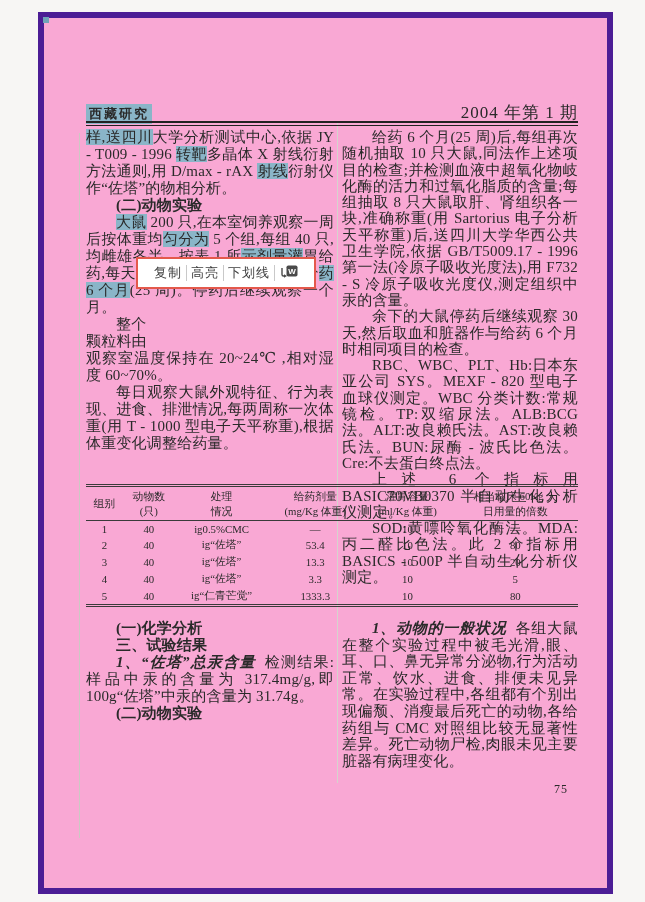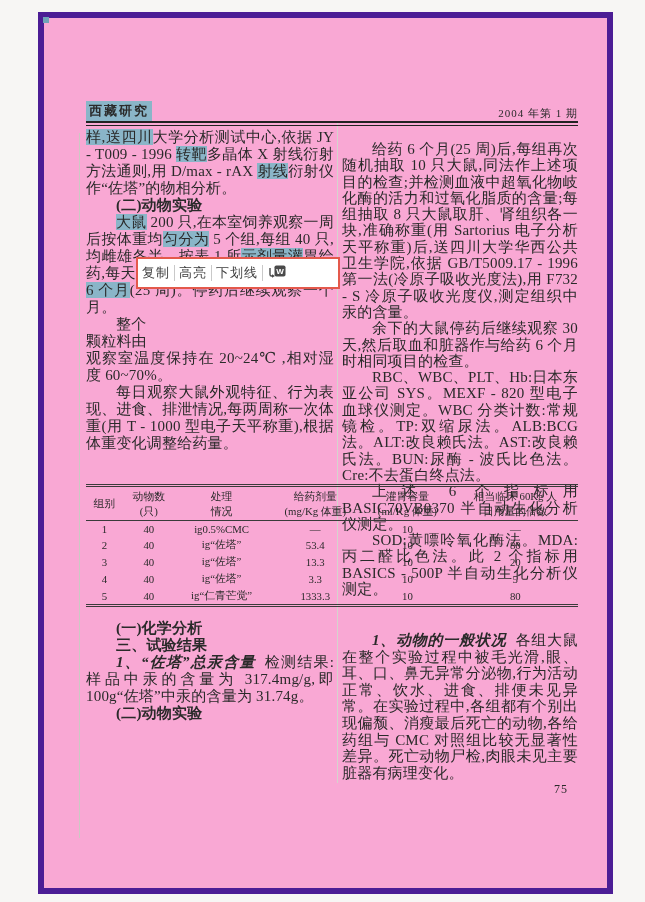--- a/index.html
+++ b/index.html
@@ -27,43 +27,43 @@
     position:absolute; left:293px; top:105px; width:1px; height:660px;
     background:#d6d3cd;
   }
   
   .hdr {
     position:absolute; left:42px; top:83px; width:492px;
     display:flex; justify-content:space-between; align-items:flex-end;
     font-size:13px;
   }
   .hdr .journal { font-weight:bold; letter-spacing:2px; padding:1px 3px; }
-  .hdr .issue { font-size:11px; letter-spacing:1px; }
+  .hdr .issue { font-size:17px; letter-spacing:1px; }
   .hl { background:#8ab5c8; }
   .rule {
     position:absolute; left:42px; top:103px; width:492px; height:5px;
     border-top:2px solid #222; border-bottom:1px solid #222;
   }
   
   .cols { position:absolute; left:42px; width:492px; display:flex; }
   .cols.top { top:111px; }
   .cols.bottom { top:602px; }
   .col { text-align:justify; font-size:15px; letter-spacing:0.2px; }
   .col.l { width:248px; margin-right:8px; line-height:17px; }
-  .col.r { width:236px; line-height:16.3px;margin-top:12px; }
+  .col.r { width:236px; line-height:16.3px; }
   .cols.bottom .col.l { line-height:17px; }
   .cols.bottom .col.r { line-height:16.6px; }
   .ind { text-indent:2em; }
   .bold { font-weight:bold; }
   .lead { font-style:italic; font-weight:bold; padding-right:9px; }
   
   .popup {
-    position:absolute; left:92px; top:239px; width:204px; height:32px;
+    position:absolute; left:92px; top:239px; width:180px; height:32px;
     background:#fff; border:2px solid #e4594c;
-    display:flex; align-items:center; justify-content:flex-start;
+    display:flex; align-items:center; justify-content:center;
     z-index:5; font-family:"Liberation Sans","DejaVu Sans",sans-serif;
   }
   .popup .btn {
     font-size:13px; color:#3d3d3d; background:none; border:none;
     font-family:inherit; letter-spacing:1px; cursor:pointer; padding:0 4px;
   }
   .popup .sep { width:1px; height:16px; background:#c9c9c9; }
   .popup .icon-btn { background:none; border:none; cursor:pointer; display:flex; align-items:center; padding:0 3px; }
   
   .tblwrap { position:absolute; left:42px; top:466px; width:492px; }

